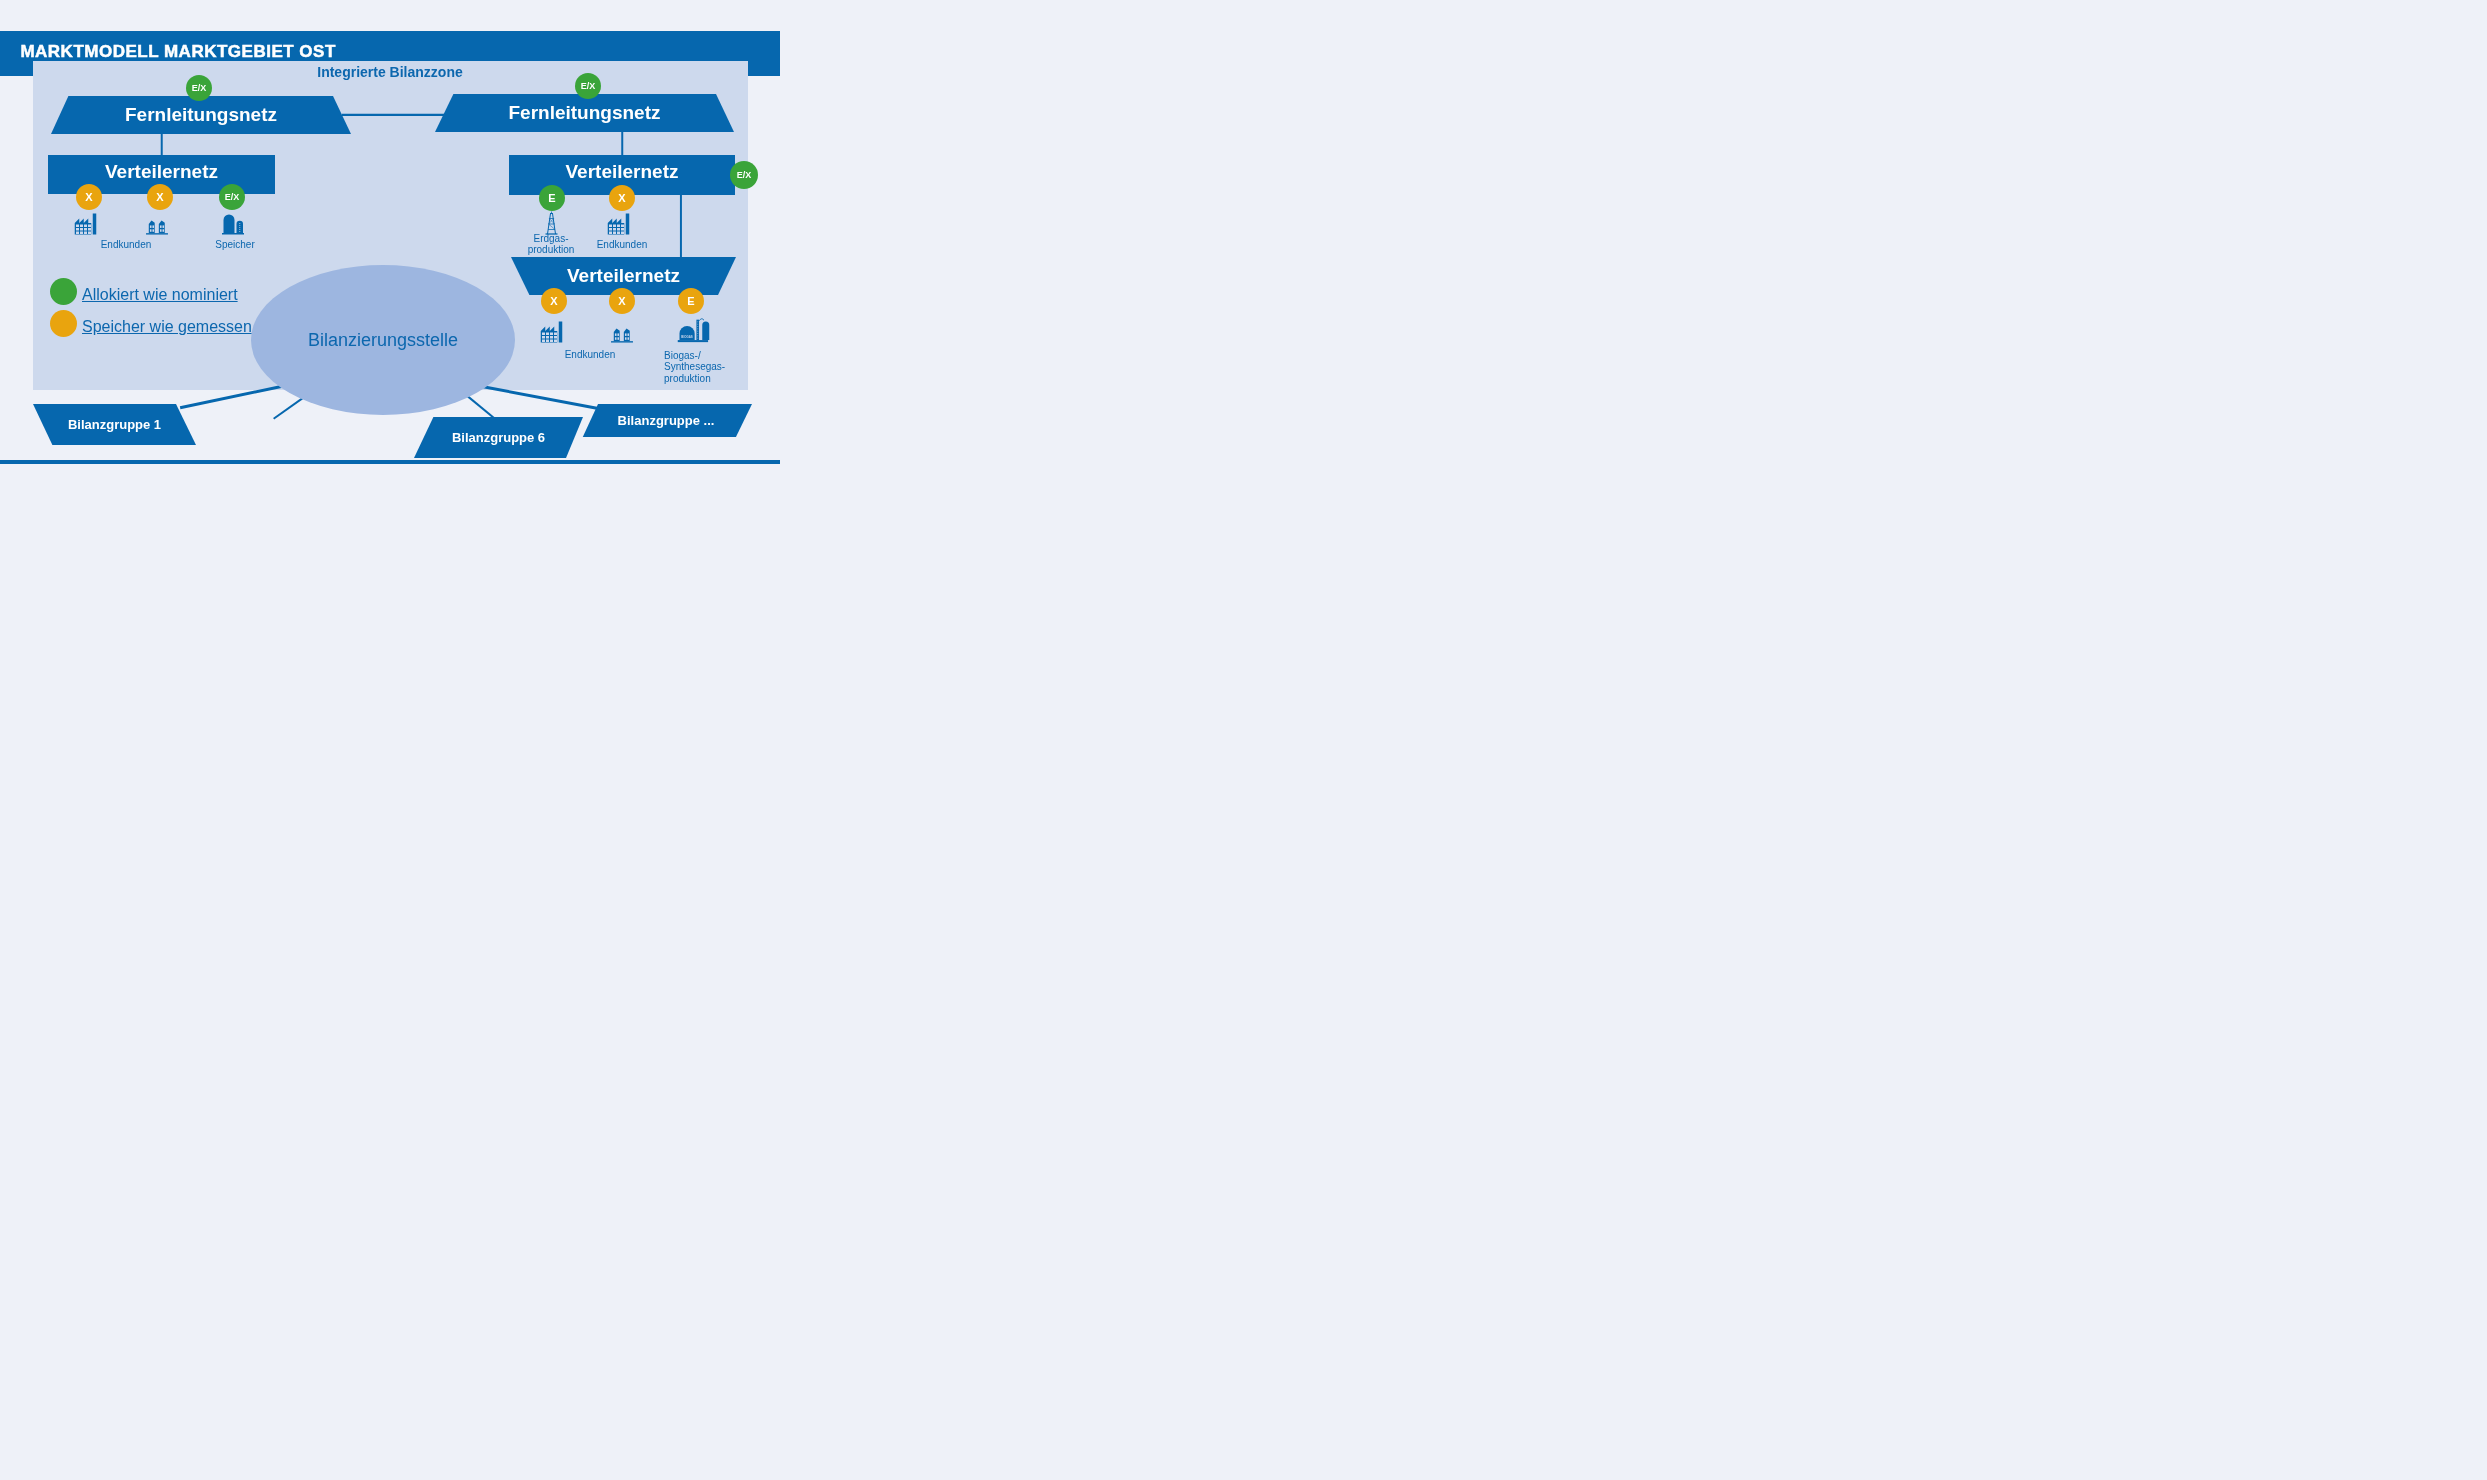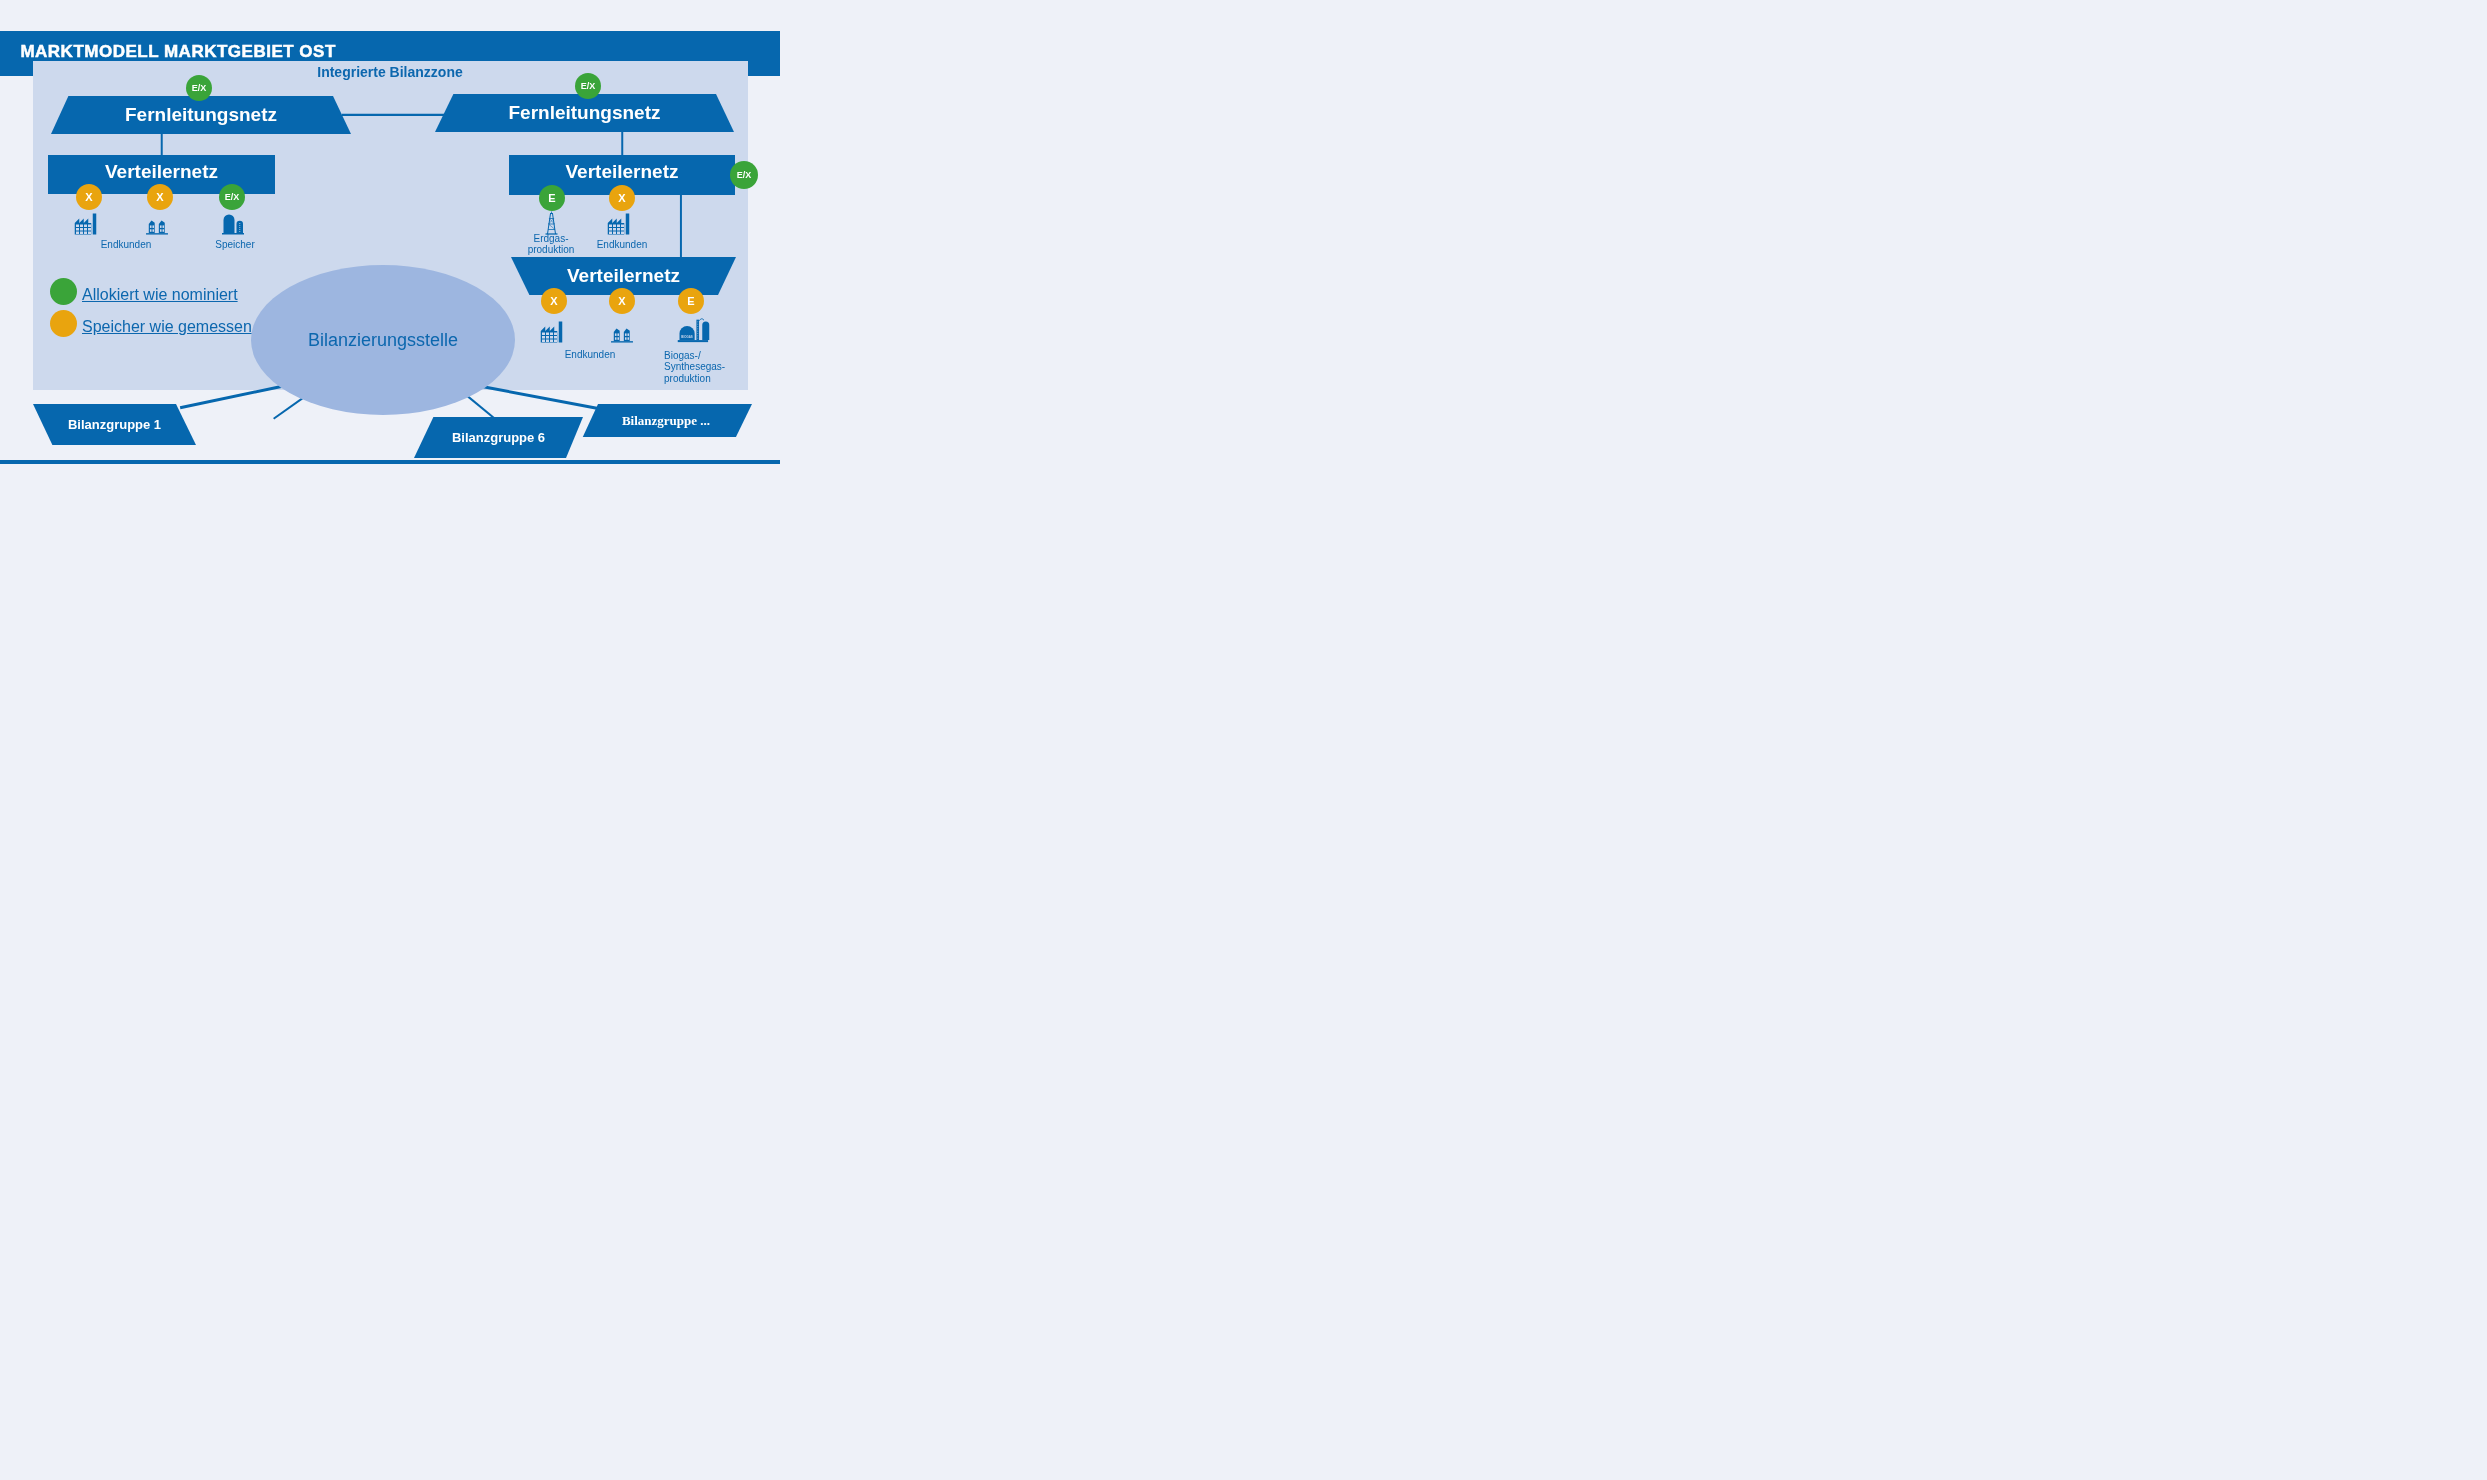--- a/index.html
+++ b/index.html
@@ -61,21 +61,21 @@
     position:absolute;left:251px;top:265px;width:264px;height:150px;border-radius:50%;
     background:var(--ellipse-blue);display:flex;align-items:center;justify-content:center;
   }
   .ellipse span{color:var(--text-blue);font-size:18px;font-weight:normal;}
   
   .group{position:absolute;background:var(--dark-blue);display:flex;align-items:center;justify-content:center;}
   .group span{color:var(--white);font-size:13px;font-weight:bold;}
   .g1{left:33px; top:404px;width:163px;height:41px;clip-path:polygon(0 0,143px 0,163px 41px,19.4px 41px);}
   .g2{left:193px;top:417px;width:162px;height:41px;clip-path:polygon(0 0,148px 0,162px 41px,18.4px 41px);margin-top:47px;}
   .g3{left:414px;top:417px;width:169px;height:41px;clip-path:polygon(19.4px 0,169px 0,152px 41px,0 41px);}
-  .g4{left:580px;top:404px;width:172px;height:33px;clip-path:polygon(18px 0,172px 0,153px 39px,0 39px);font-family:Liberation Serif, serif;}
+  .g4{left:580px;top:404px;width:172px;height:33px;clip-path:polygon(18px 0,172px 0,153px 39px,0 39px);}
   
   .bottom-bar{position:absolute;left:0;top:460px;width:780px;height:4px;background:var(--dark-blue);}
   
   .overlay{position:absolute;left:0;top:0;width:780px;height:464px;pointer-events:none;}
   .ic{position:absolute;}
   .ic .fill{fill:var(--dark-blue);}
   .ic .win{fill:var(--panel-blue);}
 </style>
 </head>
 <body>

